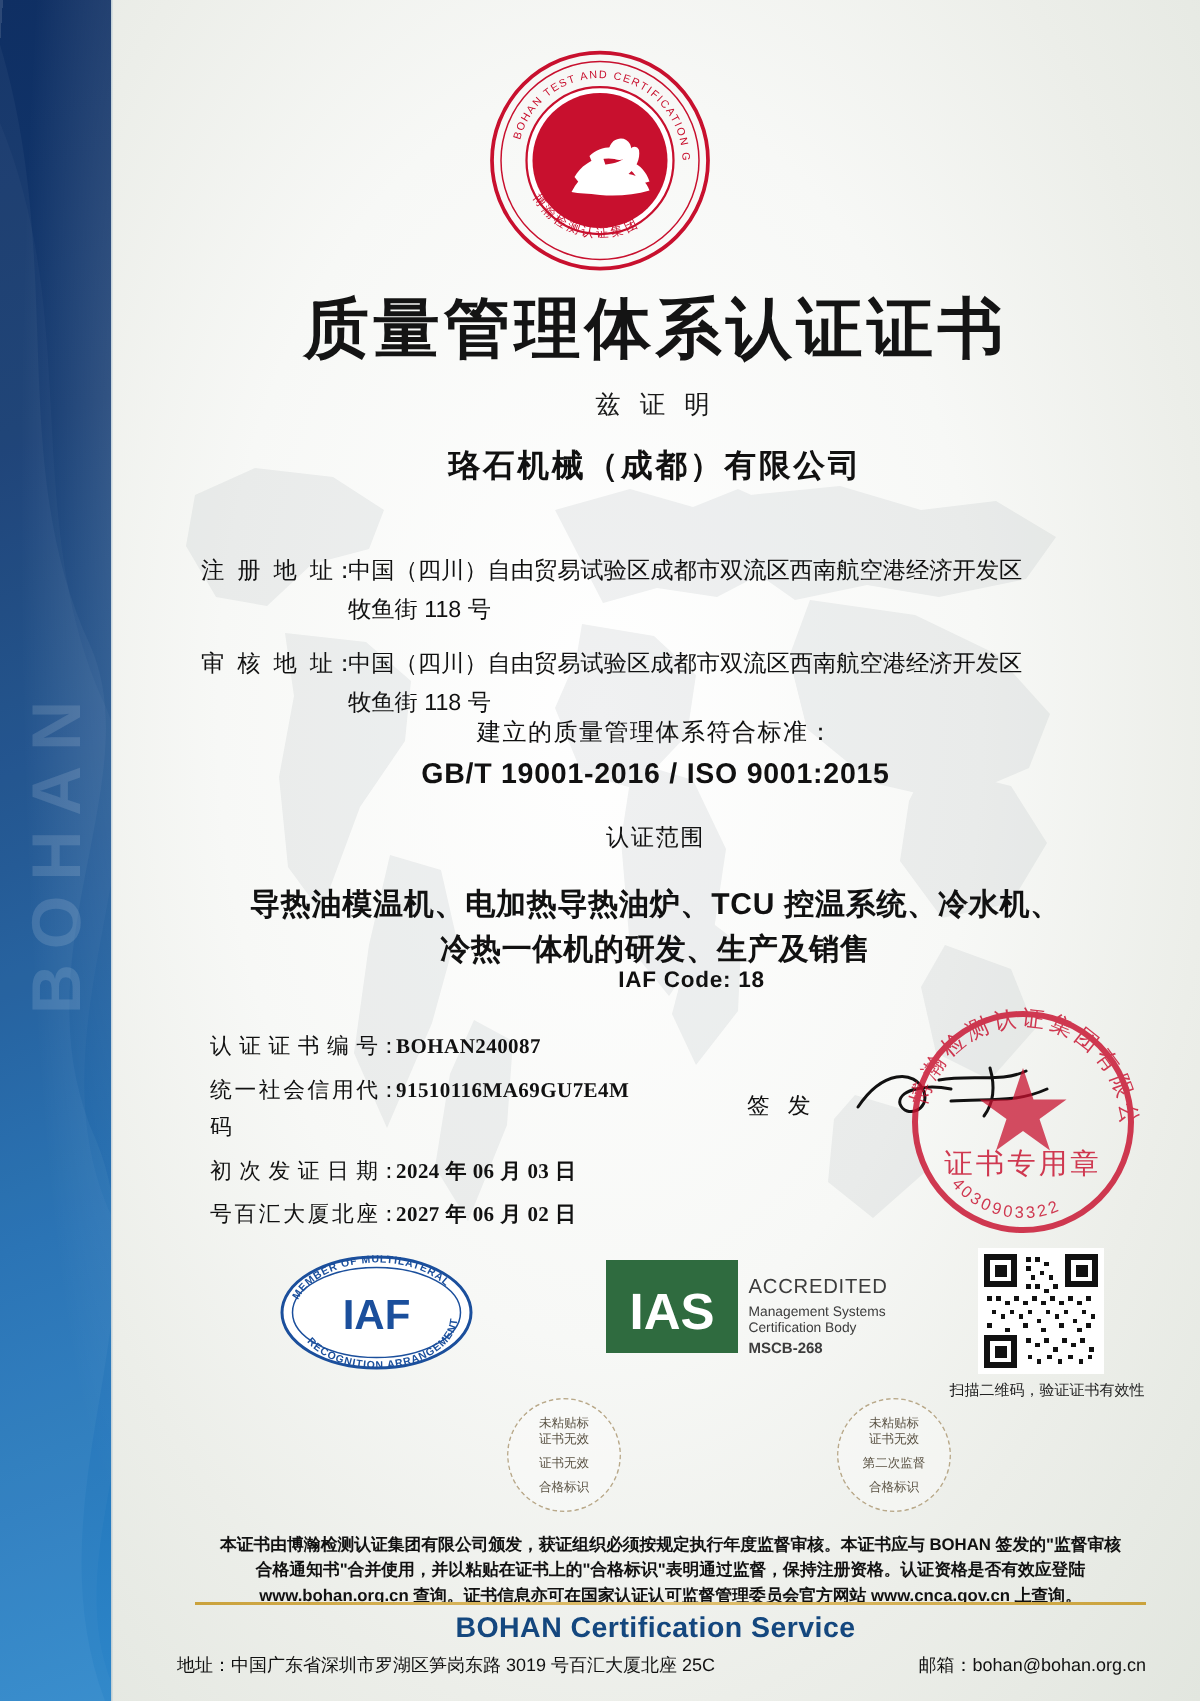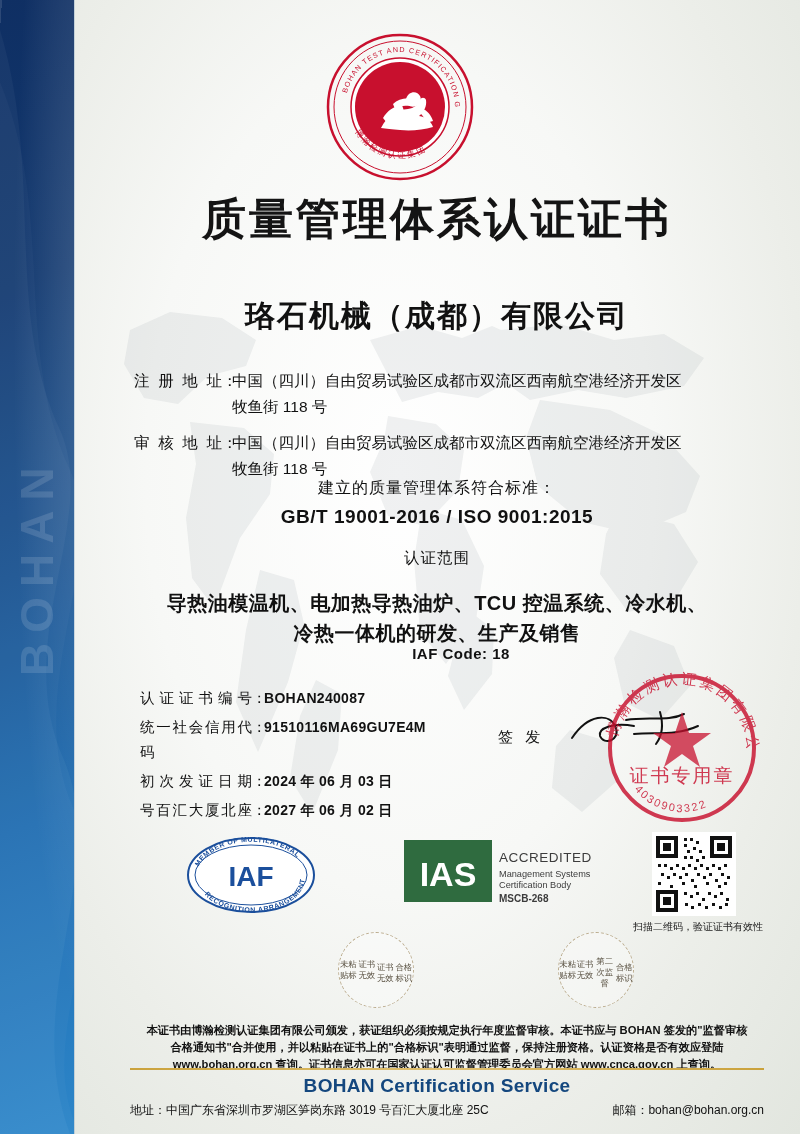--- a/index.html
+++ b/index.html
@@ -67,21 +67,21 @@
     font-size:44px;letter-spacing:3px;color:#141414;
     font-family:Liberation Mono, monospace;
     font-weight:bold;
   }
   .subtitle{
     position:absolute;top:258px;left:0;right:0;text-align:center;
     font-size:17px;color:#1a1a1a;letter-spacing:4px;
   }
   .company{
     position:absolute;top:296px;left:0;right:0;text-align:center;
-    font-size:30px;font-weight:bold;color:#111;letter-spacing:2px;
+    font-size:21px;font-weight:bold;color:#111;letter-spacing:2px;
   }
   .addr-block{
     position:absolute;top:368px;left:60px;right:60px;
     font-size:15.5px;color:#111;line-height:26px;
   }
   .addr-row{display:flex;align-items:flex-start;margin-bottom:10px;}
   .addr-label{width:88px;flex:0 0 88px;text-align:justify;text-align-last:justify;font-size:15.5px;}
   .addr-colon{width:10px;flex:0 0 10px;}
   .addr-val{flex:1;}
   .addr-val .l2{display:block;}
@@ -105,21 +105,21 @@
   }
   .iaf-code{
     position:absolute;top:645px;left:0;right:0;text-align:center;
     font-size:15px;font-weight:bold;color:#111;letter-spacing:.5px;margin-left:48px;
   }
 
   .details{
     position:absolute;top:686px;left:66px;
     font-size:14.5px;color:#111;line-height:25px;
   }
-  .d-row{display:flex;align-items:baseline;margin-bottom:4px;}
+  .d-row{display:flex;align-items:baseline;margin-bottom:4px;font-family:Liberation Serif, serif;}
   .d-label{width:112px;flex:0 0 112px;text-align:justify;text-align-last:justify;}
   .d-colon{width:12px;flex:0 0 12px;}
   .d-val{font-weight:bold;font-size:14px;letter-spacing:.3px;}
 
   .sign-label{
     position:absolute;top:728px;left:424px;font-size:15px;color:#111;letter-spacing:4px;
   }
   .signature{
     position:absolute;top:700px;left:490px;width:150px;height:60px;
   }
@@ -132,21 +132,21 @@
   }
   .iaf-logo{position:absolute;left:110px;top:0;width:135px;height:78px;}
   .ias-logo{position:absolute;left:330px;top:-2px;width:215px;height:80px;}
   .qr{position:absolute;left:578px;top:-4px;width:84px;height:84px;background:#fff;}
   .qr-cap{position:absolute;left:540px;top:84px;width:168px;text-align:center;font-size:10px;color:#222;}
 
   .stamps{position:absolute;top:932px;left:0;right:0;height:80px;}
   .stamp{
     position:absolute;width:74px;height:74px;border-radius:50%;
     border:1.2px dashed #b9a98a;
-    display:flex;flex-direction:row;align-items:center;justify-content:center;
+    display:flex;flex-direction:column;align-items:center;justify-content:center;
     font-size:8.4px;color:#5a5243;line-height:11px;text-align:center;
     background:rgba(255,255,255,.35);
   }
   .stamp.s1{left:264px;top:0;}
   .stamp.s2{left:484px;top:0;}
   .stamp .top{font-size:8.4px;}
   .stamp .mid{margin-top:5px;font-size:8.4px;}
 
   .legal{
     position:absolute;top:1022px;left:56px;right:36px;
@@ -156,21 +156,21 @@
   .legal .l-line{display:block;}
   .rule{
     position:absolute;top:1068px;left:56px;right:36px;height:2px;
     background:linear-gradient(to right,#caa23c,#e0c070,#caa23c);
   }
   .footer-brand{
     position:absolute;top:1075px;left:0;right:0;text-align:center;
     font-size:19px;font-weight:bold;color:#14477e;letter-spacing:.3px;
   }
   .footer-row{
-    position:absolute;top:1102px;left:56px;right:36px;
+    position:absolute;top:1102px;left:44px;right:36px;
     display:flex;justify-content:space-between;
     font-size:12px;color:#111;
   }
   .bottom-bar{
     position:absolute;left:0;bottom:0;width:800px;height:10px;
     background:linear-gradient(to right,#123a72,#2d86c9 40%,#1d6bb0 70%,#123a72);
     opacity:.0;
   }
 </style>
 </head>
@@ -233,20 +233,21 @@
         <text font-family="DejaVu Sans, sans-serif" font-size="8.4" fill="#c8102e" letter-spacing="2">
           <textPath href="#arcBottom" startOffset="16%">博瀚检测认证集团</textPath>
         </text>
       </svg>
     </div>
   </div>
 
   <div class="content">
 
     <h1 class="title">质量管理体系认证证书</h1>
+    <div class="subtitle">兹 证 明</div>
     <div class="company">珞石机械（成都）有限公司</div>
 
     <div class="addr-block">
       <div class="addr-row">
         <span class="addr-label">注册地址</span>
         <span class="addr-colon">：</span>
         <span class="addr-val">
           <span>中国（四川）自由贸易试验区成都市双流区西南航空港经济开发区</span>
           <span class="l2">牧鱼街 118 号</span>
         </span>

